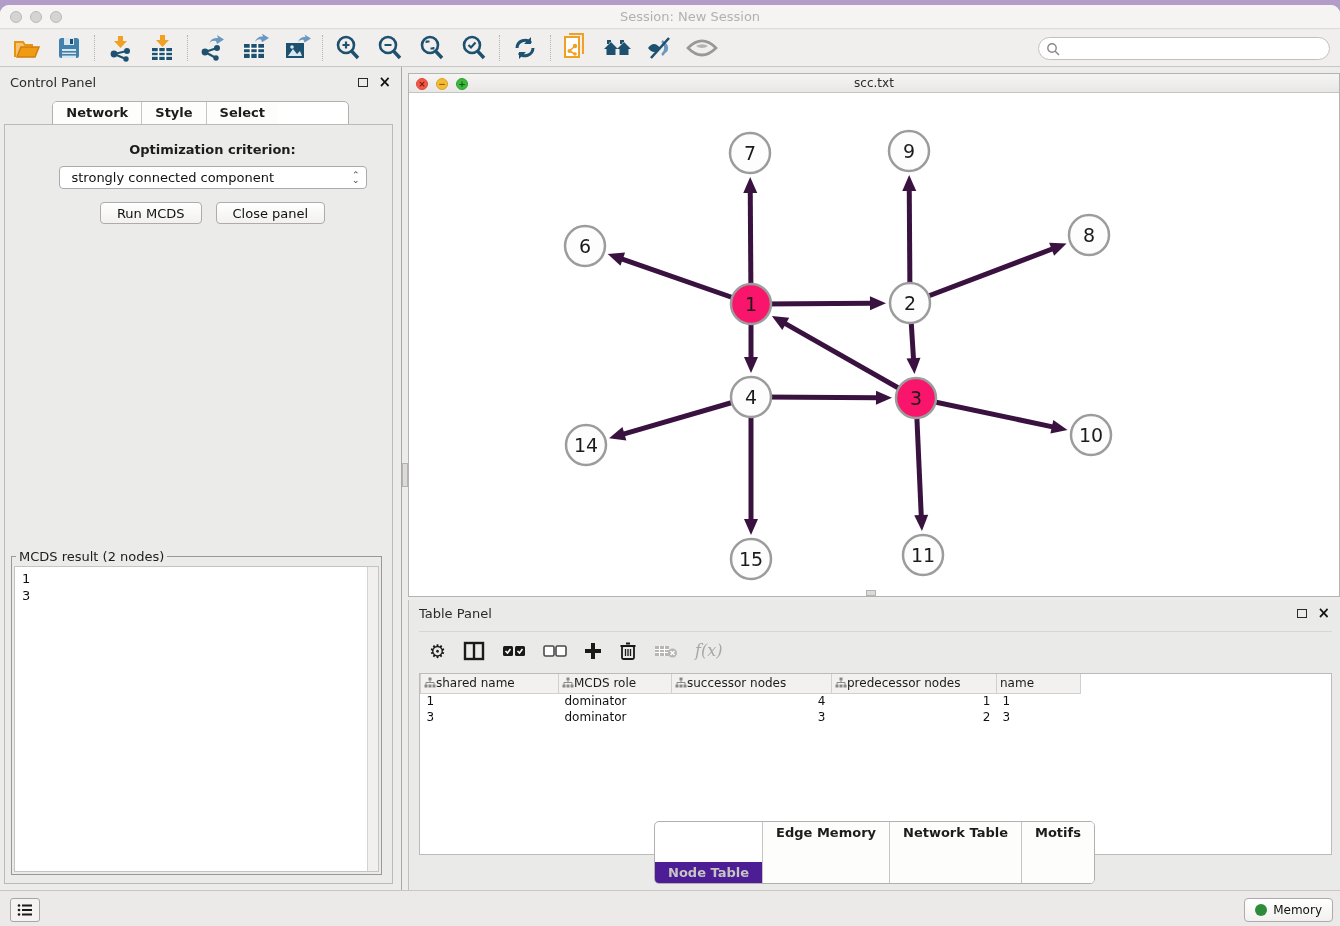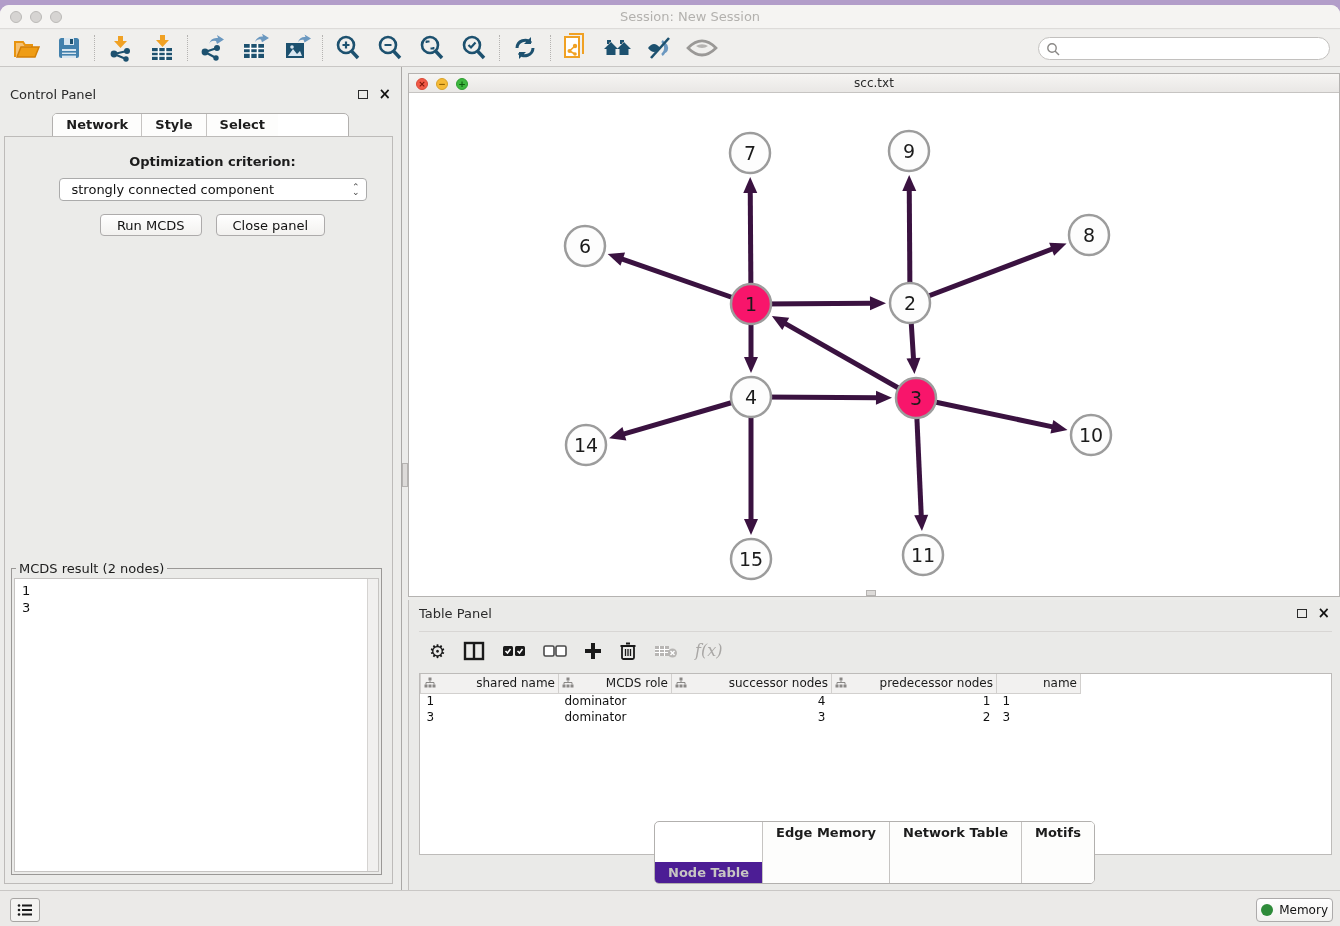--- a/index.html
+++ b/index.html
@@ -14,21 +14,21 @@
   .main-title { position:absolute; left:0; right:0; top:4px; text-align:center; font-size:13px; color:#b3b1ae;padding-left:40px; }
 
   
   .toolbar { position:absolute; left:0; top:25px; width:100%; height:37px; background:#f0efed; border-bottom:1px solid #c9c7c5; display:flex; align-items:center; padding-left:6px; }
   .tb-btn { width:42px; height:32px; display:flex; align-items:center; justify-content:center; }
   .tb-sep { width:1px; height:26px; border-left:1px dotted #b5b3b1; margin:0 4px; }
   .searchbox { position:absolute; right:10px; top:7px; width:292px; height:23px; background:#fff; border:1px solid #c2c0be; border-radius:12px; display:flex; align-items:center; padding-left:7px; }
   .searchbox input { border:none; outline:none; flex:1; font-size:12px; background:transparent; height:18px; }
 
   
-  .control-panel { position:absolute; left:0; top:76px; width:401px; bottom:36px; background:#ececea; }
+  .control-panel { position:absolute; left:0; top:64px; width:401px; bottom:36px; background:#ececea; }
   .v-splitter { position:absolute; left:401px; top:62px; width:7px; bottom:36px; background:#ececea; border-left:1px solid #aaa8a6; }
   .v-handle { position:absolute; left:0px; top:396px; width:6px; height:24px; background:#dddbd9; border:1px solid #b5b3b1; }
   .panel-head { height:26px; display:flex; align-items:center; padding:0 10px; font-size:13px; color:#2b2b2b; }
   .panel-head .sp { flex:1; }
   .float-ic { width:10px; height:9px; border:1.5px solid #2b2b2b; margin-right:10px; }
   .close-ic { font-size:15px; font-weight:bold; color:#111; line-height:10px; }
 
   .seg { display:flex; border:1px solid #b2b0ae; border-radius:5px; overflow:hidden; background:#fff;justify-content:flex-end; }
   .seg .s { padding:3px 13px; font-size:13px; font-weight:600; color:#1c1c1c; border-left:1px solid #c6c4c2; background:#fdfdfc; white-space:nowrap; }
   .seg .s:first-child { border-left:none; }
@@ -63,29 +63,29 @@
   
   .table-panel { position:absolute; left:408px; top:595px; right:0; bottom:36px; background:#eaeae8; border-left:1px solid #c2c0be; }
   .tp-toolbar { position:absolute; left:10px; top:31px; right:8px; height:38px; border-top:1px solid #d8d6d4; display:flex; align-items:center; gap:17px; padding-left:10px; }
   .tp-ic { display:flex; align-items:center; justify-content:center; }
   .gear-glyph { font-size:19px; color:#1a1a1a; }
   .fx { font-family:"DejaVu Serif","Liberation Serif",serif; font-style:italic; font-size:16px; color:#a9a7a5; }
   .tbl { position:absolute; left:10px; top:73px; right:8px; bottom:35px; background:#fff; border:1px solid #bdbbb9; overflow:hidden; }
   table.grid { border-collapse:collapse; font-size:12px; table-layout:fixed; }
   table.grid th { height:19px; background:#f2f1f0; border:1px solid #d2d0ce; border-top:none; font-weight:normal; color:#1a1a1a; padding:0 3px; }
   table.grid th .hwrap { display:flex; align-items:center; }
-  table.grid th .hlabel { flex:1; text-align:right; }
+  table.grid th .hlabel { flex:1; text-align:left; }
   table.grid td { height:16px; padding:0 6px; color:#111; white-space:nowrap; }
   td.al { text-align:left; } td.ar { text-align:right; padding-right:11px; }
   .tp-tabs { position:absolute; left:0; right:0; bottom:6px; display:flex; justify-content:center; }
 
   
   .statusbar { position:absolute; left:0; bottom:0; width:100%; height:36px; background:#ebeae8; border-top:1px solid #c9c7c5; }
   .list-btn { position:absolute; left:10px; top:7px; width:30px; height:24px; background:#f4f3f1; border:1px solid #a8a6a4; border-radius:3px; display:flex; align-items:center; justify-content:center; }
-  .mem-btn { position:absolute; right:7px; top:7px; height:24px; padding:0 4px; background:linear-gradient(#ffffff,#f2f1ef); border:1px solid #adabab; border-radius:4px; display:flex; align-items:center; gap:6px; font-size:12px; color:#111; }
+  .mem-btn { position:absolute; right:7px; top:7px; height:24px; padding:0 10px; background:linear-gradient(#ffffff,#f2f1ef); border:1px solid #adabab; border-radius:4px; display:flex; align-items:center; gap:6px; font-size:12px; color:#111; }
   .mem-dot { width:12px; height:12px; border-radius:50%; background:#2e8b3a; }
 </style>
 </head>
 <body>
 
 <div class="app">
   <div class="win">
 
     <div class="titlebar">
       <div class="lights">

